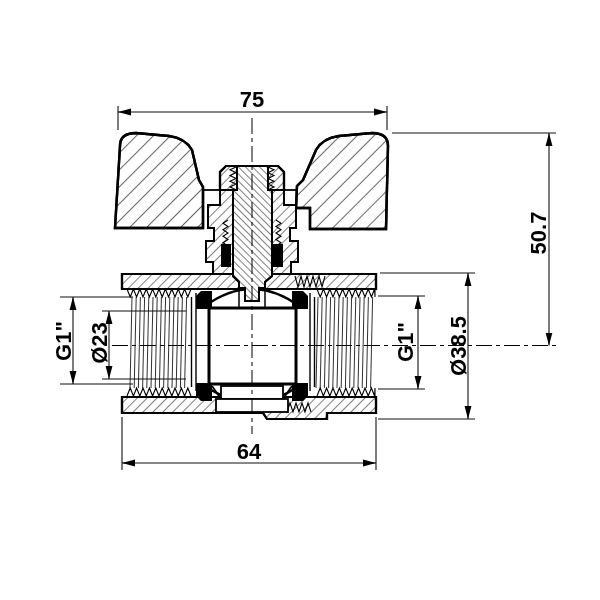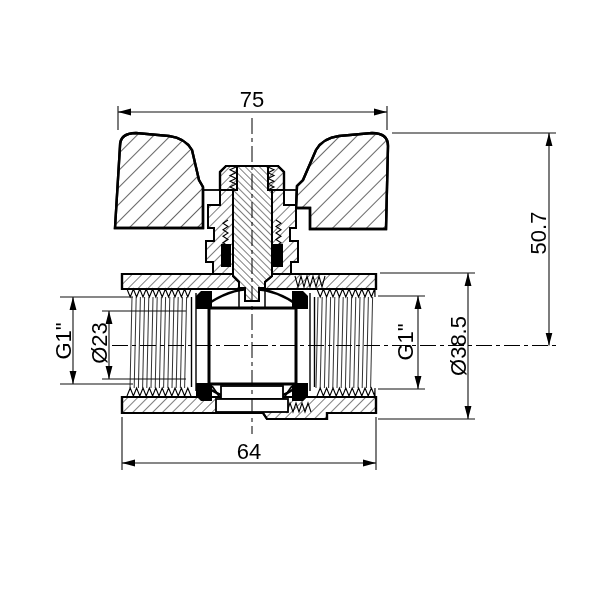--- a/index.html
+++ b/index.html
@@ -1,16 +1,16 @@
 <!DOCTYPE html>
 <html><head>
 <meta charset="utf-8">
 <style>
   html,body{margin:0;padding:0;background:#fff;}
-  #stage{width:600px;height:600px;background:#fff;position:relative;overflow:hidden;}
+  #stage{width:600px;height:600px;background:#fff;position:relative;overflow:hidden;font-weight:bold;}
   svg{display:block;}
   text{font-family:"Liberation Sans","DejaVu Sans",sans-serif;font-size:22px;fill:#000;}
 </style>
 </head>
 <body>
 
 <div id="stage">
 <svg width="600" height="600" viewBox="0 0 600 600">
   <defs>
     <pattern id="h1" width="7" height="7" patternUnits="userSpaceOnUse" patternTransform="rotate(45)">

